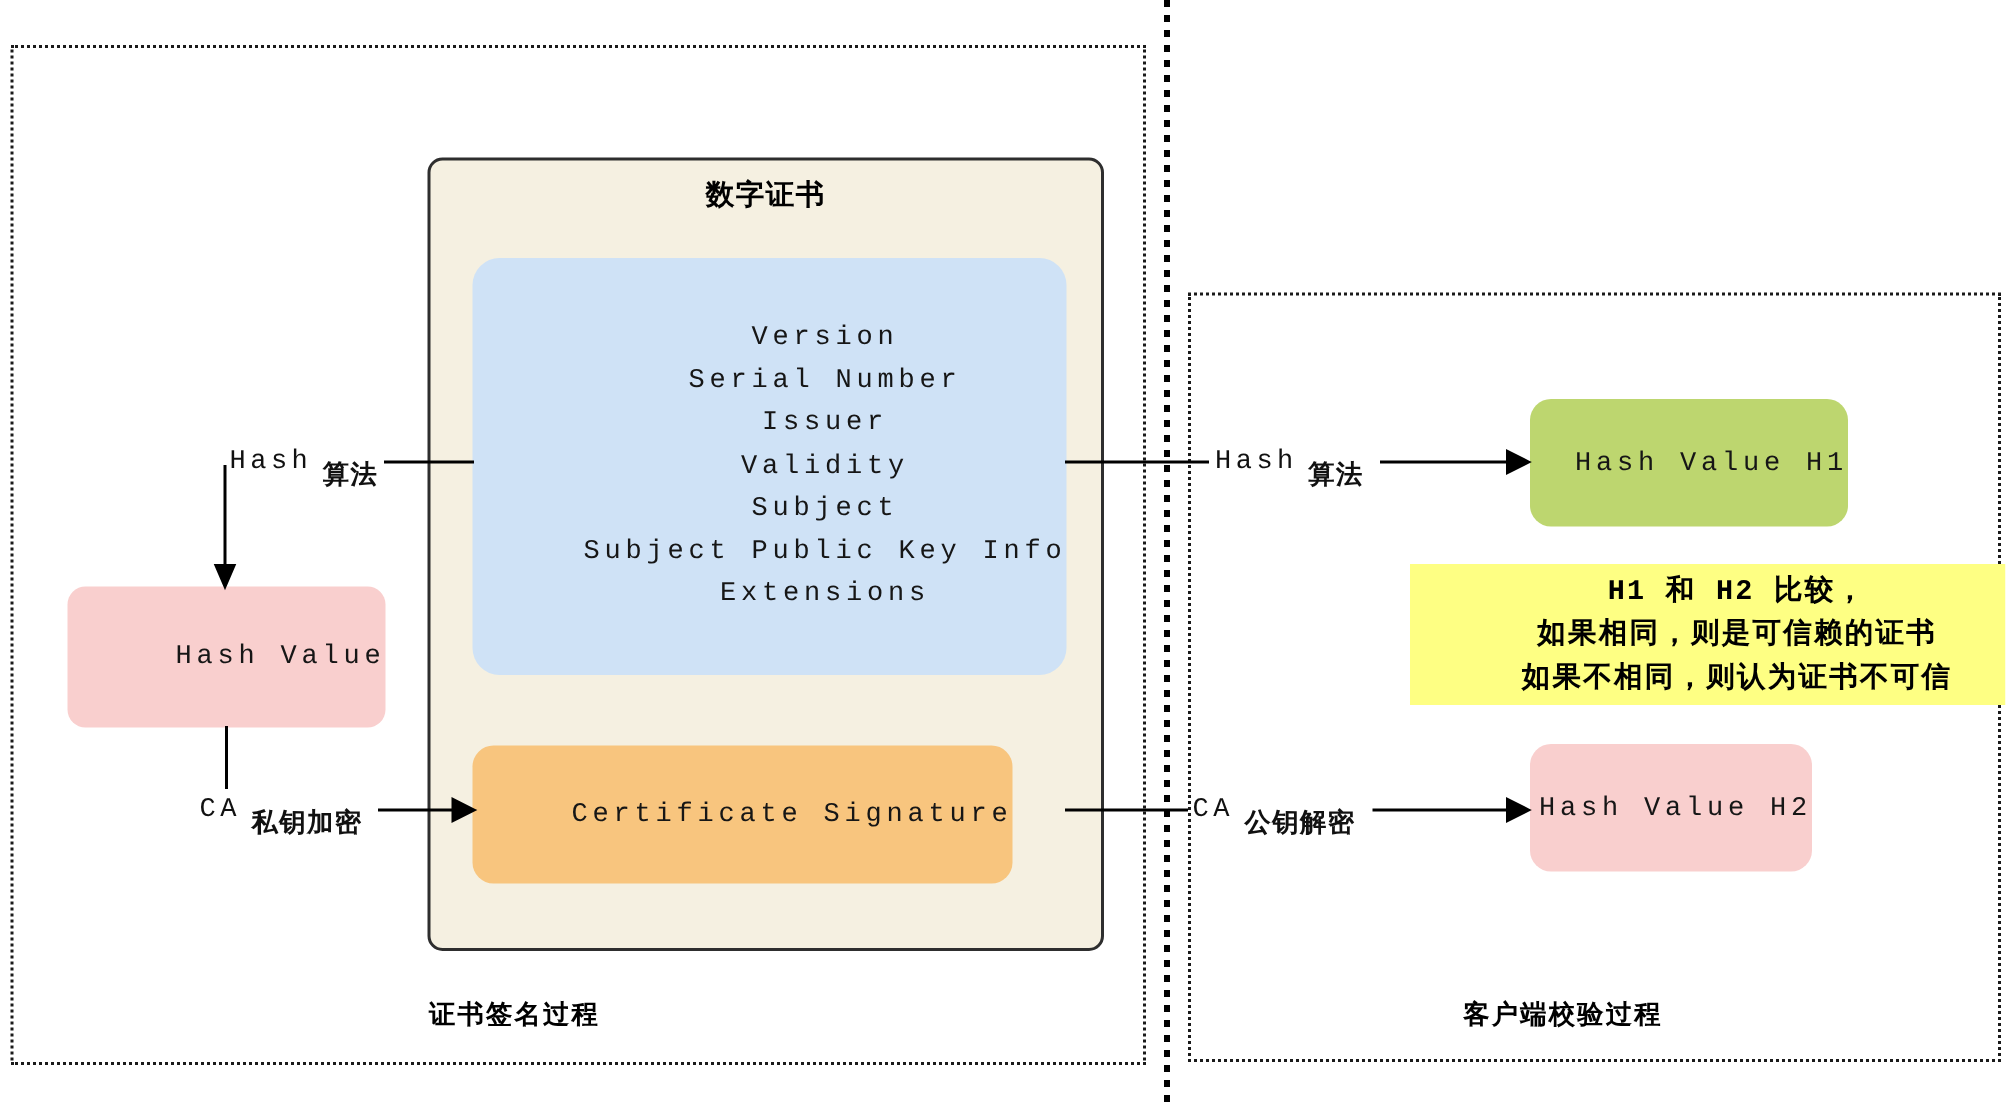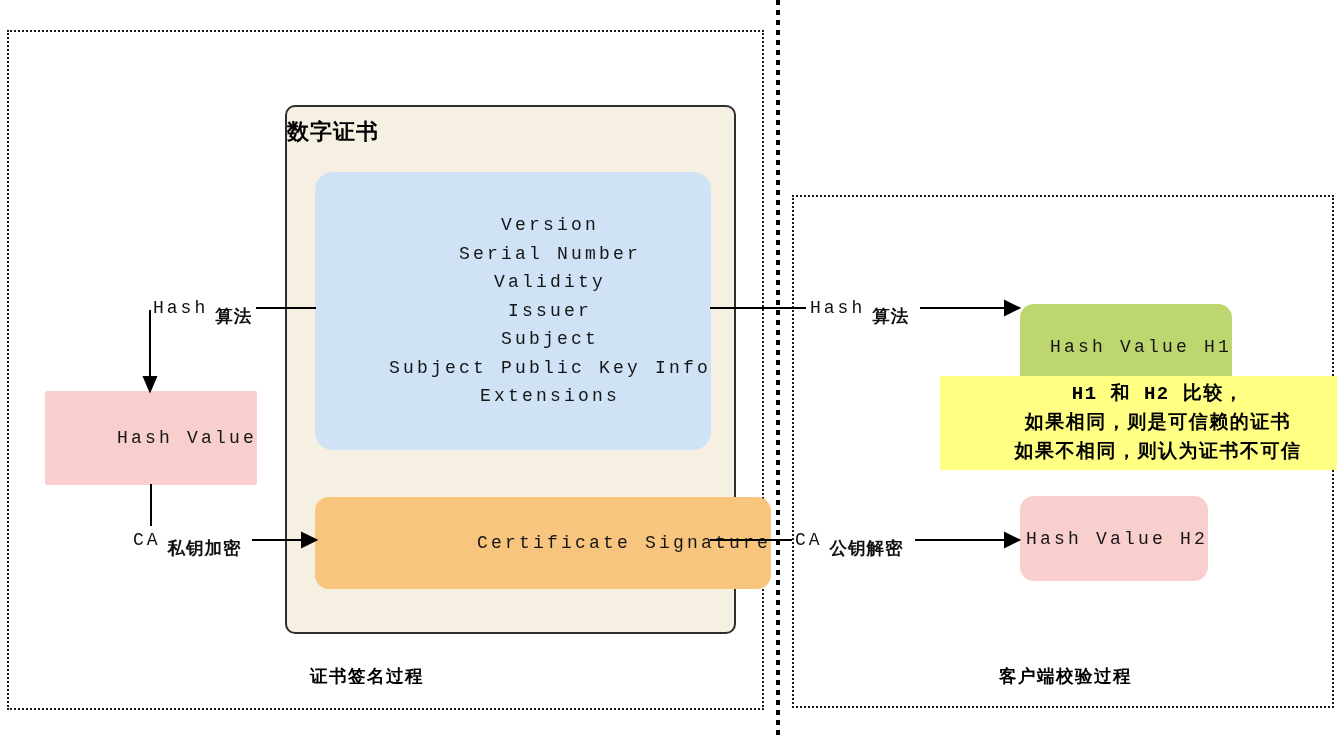--- a/index.html
+++ b/index.html
@@ -14,72 +14,72 @@
   .right-region { left: 792px; top: 195px; width: 542px; height: 513px; }
   .divider {
     position: absolute; left: 776px; top: 0; width: 4px; height: 740px;
     background-image: repeating-linear-gradient(to bottom, #000 0 5px, transparent 5px 10px);
   }
   .cert-box {
     position: absolute; left: 285px; top: 105px; width: 451px; height: 529px;
     background: #f5f0e1; border: 2px solid #2e2e2e; border-radius: 10px;
   }
   .cert-title {
-    position: absolute; left: 0; right: 0; top: 10px; 
+    position: absolute; left: 0; right: 0; top: 10px; text-align: center;
     font-family: "DejaVu Sans", sans-serif; font-weight: bold;
-    font-size: 22px; letter-spacing: 1px; color: #000;
+    font-size: 19px; letter-spacing: 1px; color: #000;
   }
   .fill-box {
     position: absolute; display: flex; align-items: center; justify-content: flex-end;
     font-size: 18px; letter-spacing: 3.2px; white-space: nowrap; color: #161616;
   }
   .blue-box     { left: 315px;  top: 172px; width: 396px; height: 278px; background: #cfe2f6; border-radius: 18px; }
   .fields-text  { text-align: center; line-height: 28.6px; }
-  .orange-box   { left: 315px;  top: 497px; width: 456px; height: 92px;  background: #f8c57e; border-radius: 14px; }
-  .hash-value-box { left: 45px; top: 391px; width: 212px; height: 94px;  background: #f9cfce; border-radius: 2px; }
-  .green-box    { left: 1020px; top: 266px; width: 212px; height: 85px;  background: #bdd66f; border-radius: 14px; margin-top: 38px; }
+  .orange-box   { left: 315px;  top: 497px; width: 360px; height: 92px;  background: #f8c57e; border-radius: 14px; }
+  .hash-value-box { left: 45px; top: 391px; width: 212px; height: 94px;  background: #f9cfce; border-radius: 12px; }
+  .green-box    { left: 1020px; top: 266px; width: 212px; height: 85px;  background: #bdd66f; border-radius: 14px; }
   .pink-h2-box  { left: 1020px; top: 496px; width: 188px; height: 85px;  background: #f9cfce; border-radius: 14px; }
   .note {
     position: absolute; left: 940px; top: 376px; width: 436px; height: 94px;
     background: #feff83; display: flex; flex-direction: column; justify-content: center;
     text-align: center; font-size: 19px; line-height: 29px; font-weight: bold;
     letter-spacing: 1.5px; color: #000;
     font-family: "Liberation Mono", "DejaVu Sans", monospace;
   }
   .inline-label { position: absolute; height: 24px; display: flex; align-items: center; white-space: nowrap; }
   .inline-label .en { font-family: Liberation Mono, monospace; font-size: 18px; letter-spacing: 3px; }
   .inline-label .zh { font-family: "DejaVu Sans", sans-serif; font-weight: bold; font-size: 17.5px; letter-spacing: 1px; margin-left: 7px; margin-top: 16px; }
   .caption {
     position: absolute; width: 220px; text-align: center;
     font-family: "DejaVu Sans", sans-serif; font-weight: bold;
     font-size: 17.5px; letter-spacing: 1.5px; color: #000;
   }
-  .caption-left  { left: 257px; top: 664px; }
-  .caption-right { left: 912px; top: 664px; text-align: right; }
+  .caption-left  { left: 233px; top: 664px; }
+  .caption-right { left: 932px; top: 664px; }
   .overlay { position: absolute; left: 0; top: 0; pointer-events: none; }
 </style>
 </head>
 <body>
 
 <div class="canvas">
 
   <div class="region left-region"></div>
   <div class="region right-region"></div>
   <div class="divider"></div>
 
   <div class="cert-box">
     <div class="cert-title">数字证书</div>
   </div>
 
   <div class="fill-box blue-box">
     <div class="fields-text">
       <div>Version</div>
       <div>Serial Number</div>
+      <div>Issuer</div>
       <div>Validity</div>
-      <div>Issuer</div>
       <div>Subject</div>
       <div>Subject Public Key Info</div>
       <div>Extensions</div>
     </div>
   </div>
 
   <div class="fill-box orange-box">
     <span>Certificate Signature</span>
   </div>
 

